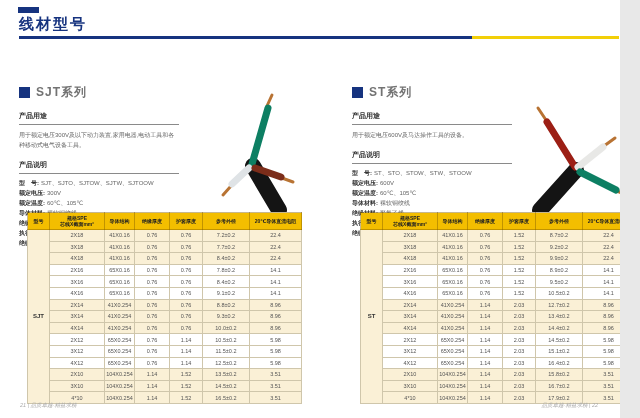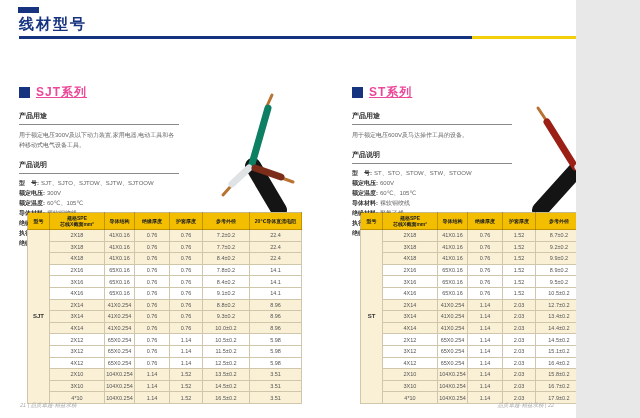--- a/index.html
+++ b/index.html
@@ -1,33 +1,33 @@
 <!DOCTYPE html>
 <html><head>
 <meta charset="utf-8">
 <style>
   html,body{margin:0;padding:0;background:#e8e8e8;}
-  .page{position:relative;width:576px;height:418px;background:#ffffff;overflow:hidden;
+  .page{position:relative;width:620px;height:418px;background:#ffffff;overflow:hidden;
         font-family:"Liberation Sans","DejaVu Sans",sans-serif;}
 
   
   .topbar{position:absolute;left:18px;top:7px;width:21px;height:6px;background:#16337f;}
   .page-title{position:absolute;left:19px;top:15px;font-size:15px;font-weight:bold;
               color:#16337f;letter-spacing:2px;}
   .title-rule{position:absolute;left:19px;top:36px;width:600px;height:3px;
               background:linear-gradient(to right,#16337f 0 75.5%,#f2cf08 75.5% 100%);}
 
   
   .col{position:absolute;top:84px;width:292px;}
   .col.left{left:19px;}
   .col.right{left:352px;}
 
   .series-head{display:flex;align-items:center;gap:6px;}
   .series-square{width:11px;height:11px;background:#16337f;flex:0 0 auto;}
-  .series-title{font-size:12px;font-weight:bold;color:#ec4899;letter-spacing:1px;text-decoration:underline;}
+  .series-title{font-size:12px;font-weight:bold;color:#737373;letter-spacing:1px;}
 
   .block{width:160px;}
   .block-label{margin-top:10px;font-size:7px;font-weight:bold;color:#333;
                border-bottom:1px solid #8a8a8a;padding-bottom:3px;}
   .usage-text{margin-top:5px;font-size:6px;line-height:1.7;color:#666;}
 
   .spec-line{font-size:6px;line-height:1.65;color:#666;}
   .spec-line .k{font-weight:bold;color:#333;margin-right:2px;}
   .spec-list{margin-top:5px;}
 

